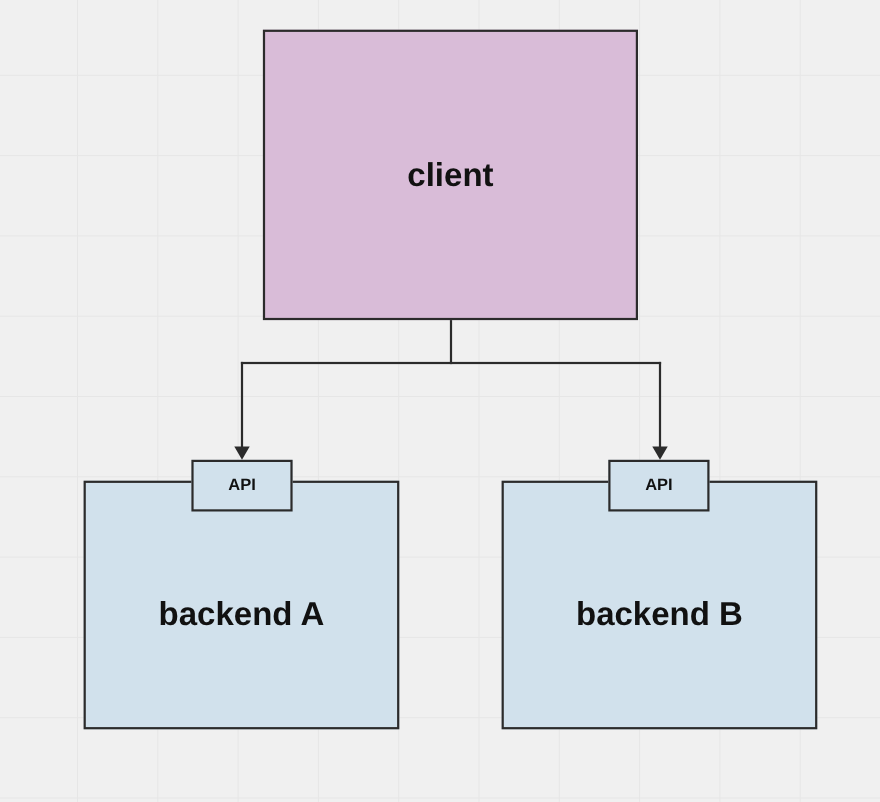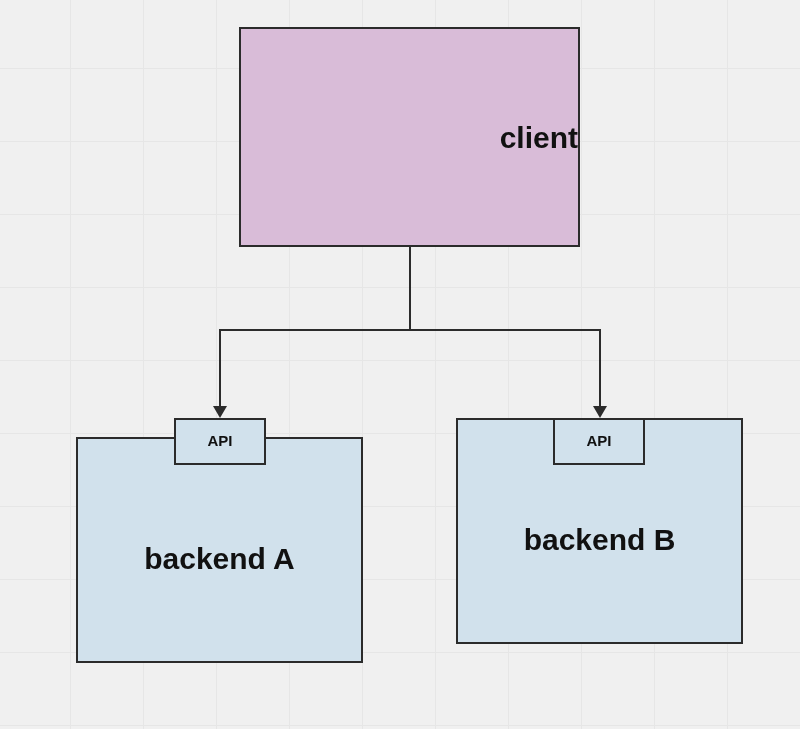--- a/index.html
+++ b/index.html
@@ -38,44 +38,43 @@
     text-align: center;
     line-height: 1.1;
     white-space: nowrap;
   }
 
   
   #node-client {
     left: 239px;
     top: 27px;
     width: 341px;
-    height: 220px;
+    height: 264px;
     background-color: #d9bcd8;
     z-index: 3;
-    justify-content: flex-end;
   }
   #node-client .node-label {
     font-size: 30px;
     font-weight: bold;
   }
 
   
   .backend {
     background-color: #d1e1ec;
     z-index: 2;
   }
   #node-backend-a {
     left: 76px;
     top: 437px;
     width: 287px;
     height: 226px;
   }
   #node-backend-b {
     left: 456px;
-    top: 418px;
+    top: 437px;
     width: 287px;
     height: 226px;
   }
   .backend .node-label {
     font-size: 30px;
     font-weight: bold;
     margin-top: 16px;
     text-align: right;
   }
 

